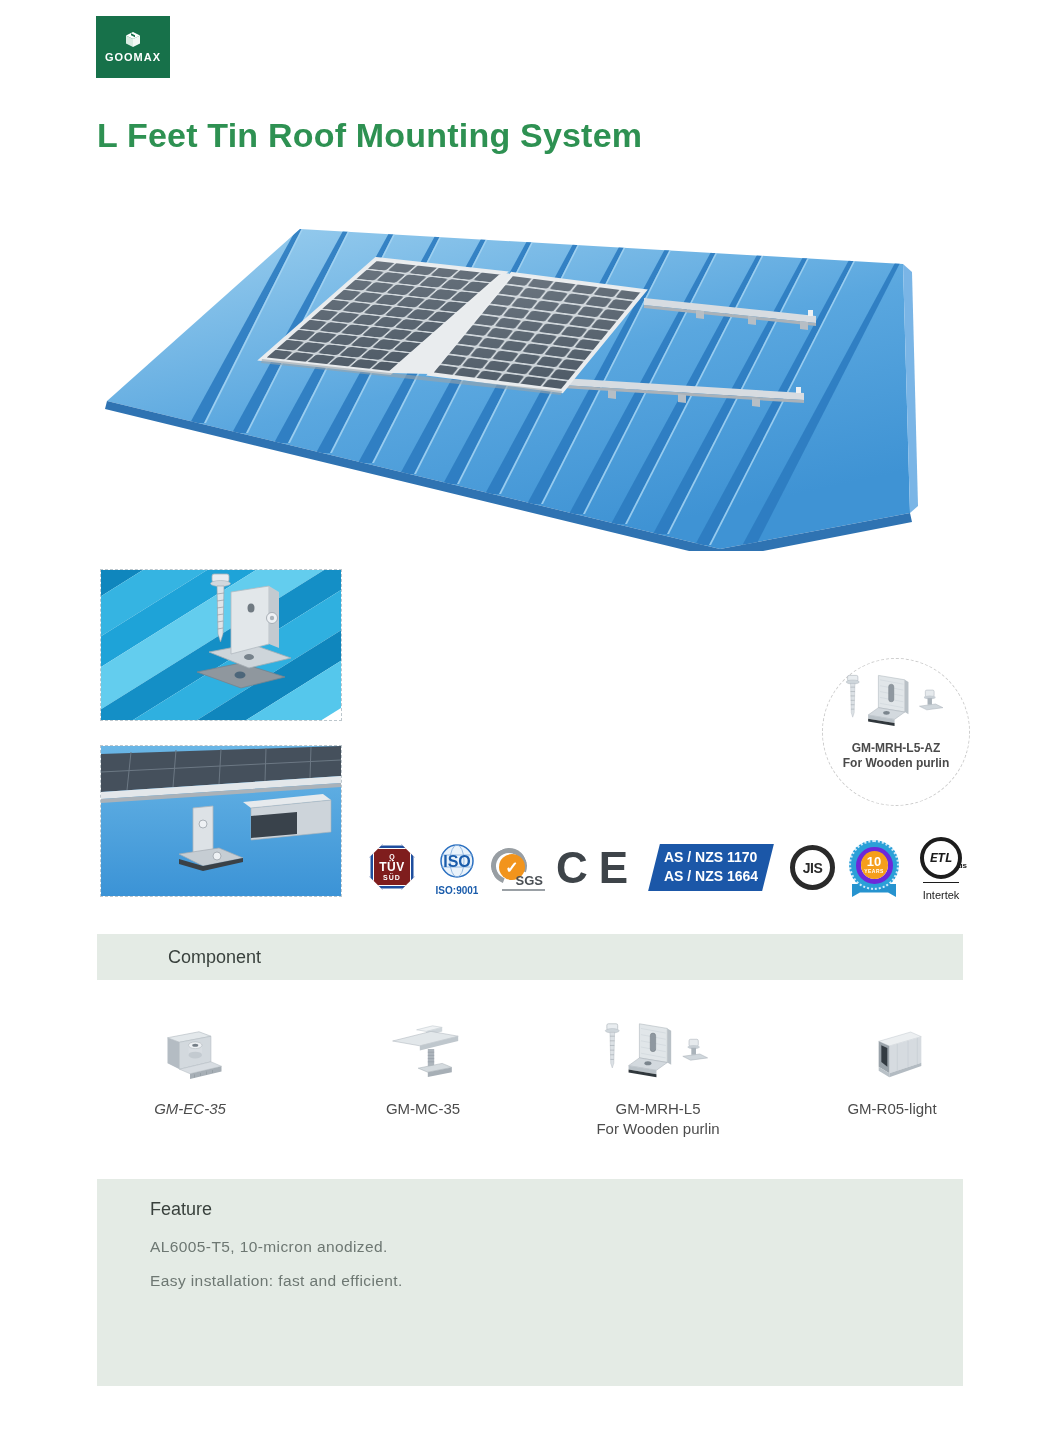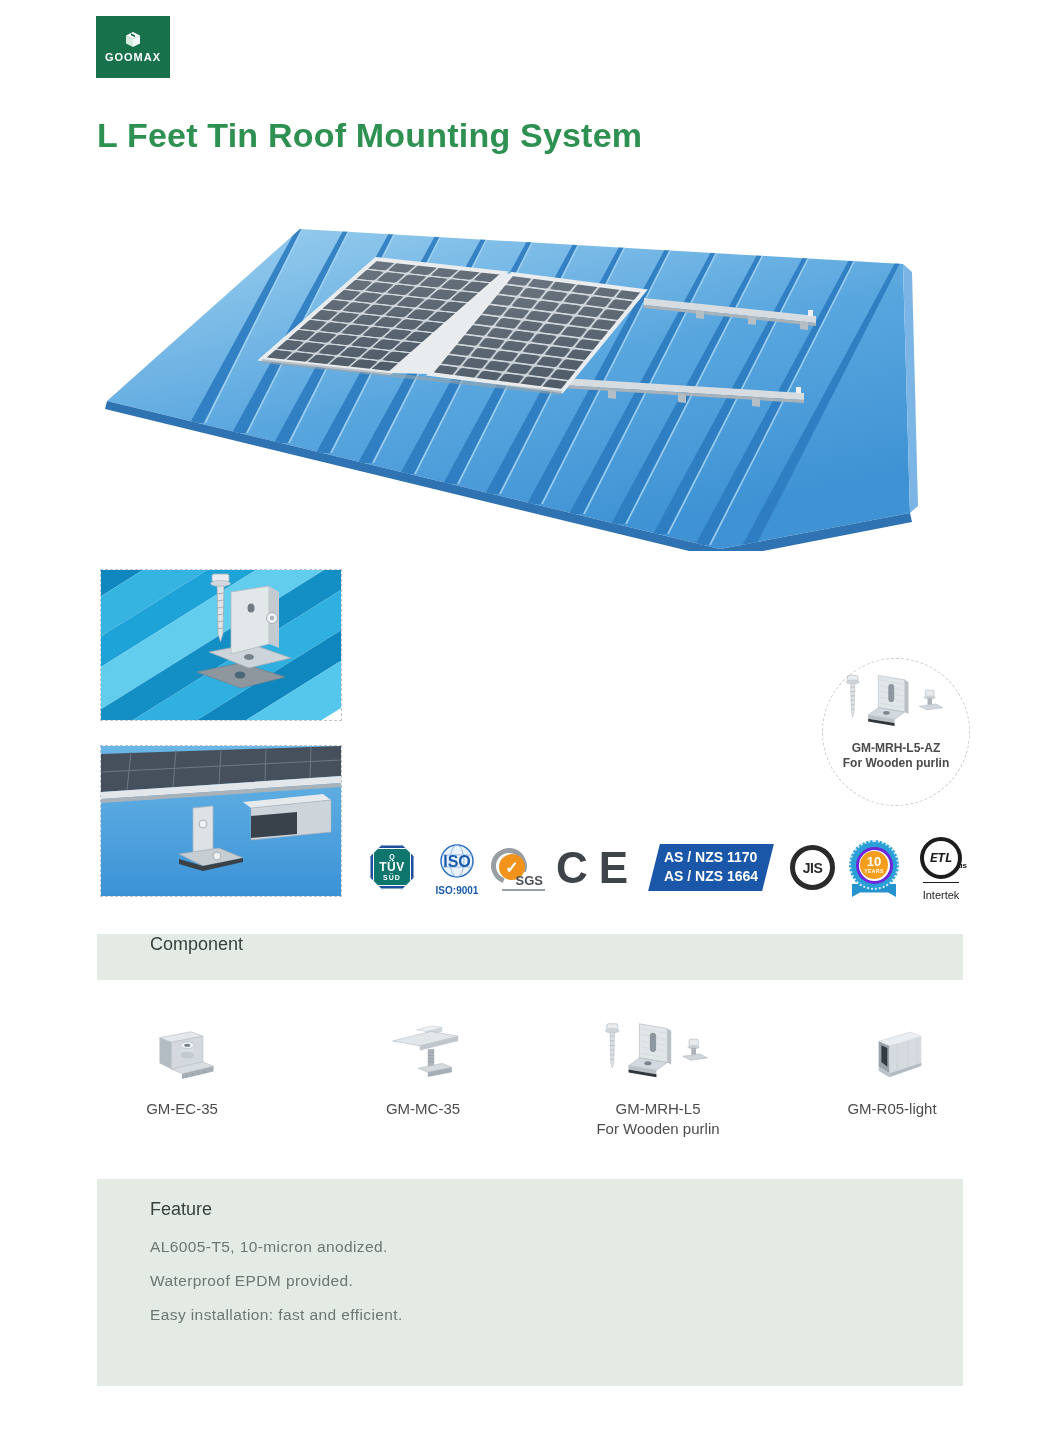--- a/index.html
+++ b/index.html
@@ -31,21 +31,21 @@
 
   
   .callout { position:absolute; left:822px; top:642px; width:148px; height:148px; border-radius:50%;
              border:1px dashed #cccccc; background:#ffffff; text-align:center; }
   .callout svg { margin-top:12px; }
   .callout .model { font-size:12px; font-weight:600; color:#4a4a4a; line-height:15px; }
   .callout .note  { font-size:12px; font-weight:600; color:#4a4a4a; line-height:15px; }
 
   
   .badge { position:absolute; }
-  .badge-tuv { left:369px; top:828px; width:46px; height:46px; background:#0f766e; color:#fff;
+  .badge-tuv { left:369px; top:828px; width:46px; height:46px; background:#7f1d1d; color:#fff;
                clip-path:polygon(30% 0,70% 0,100% 30%,100% 70%,70% 100%,30% 100%,0 70%,0 30%);
                box-shadow:inset 0 0 0 1.5px #ffffff, inset 0 0 0 4px #1e4e9e, inset 0 0 0 5px #ffffff;
                display:flex; flex-direction:column; align-items:center; justify-content:center; }
   .badge-tuv .q { font-size:7px; font-weight:bold; line-height:8px; }
   .badge-tuv .t { font-size:12px; font-weight:bold; line-height:13px; letter-spacing:.5px; }
   .badge-tuv .s { font-size:7px; font-weight:bold; line-height:8px; letter-spacing:1px; }
 
   .badge-iso { left:433px; top:826px; width:48px; text-align:center; }
   .badge-iso .sub { display:block; font-size:10px; font-weight:bold; color:#1a5cab; margin-top:1px; }
 
@@ -69,50 +69,50 @@
 
   .badge-jis { left:790px; top:829px; width:45px; height:45px; border-radius:50%; border:5px solid #2a2a2a;
                display:flex; align-items:center; justify-content:center; font-size:14px; font-weight:bold;
                color:#2a2a2a; letter-spacing:-.5px; }
 
   .badge-years { left:847px; top:824px; width:54px; height:58px; }
   .badge-years .ribbon { position:absolute; left:5px; bottom:1px; width:44px; height:13px; background:#2693cf;
                clip-path:polygon(0 0,100% 0,100% 100%,82% 65%,18% 65%,0 100%); }
   .badge-years .seal { position:absolute; left:2px; top:0; width:50px; height:50px; border-radius:50%;
                background:#2ba0d8; border:2px dotted #cfeafa; display:flex; align-items:center; justify-content:center; }
-  .badge-years .inner { width:37px; height:37px; border-radius:50%; background:#ffffff; border:3px solid #6d28d9;
+  .badge-years .inner { width:37px; height:37px; border-radius:50%; background:#ffffff; border:5px solid #6d28d9;
                display:flex; align-items:center; justify-content:center;text-align:center; }
   .badge-years .core { width:28px; height:28px; border-radius:50%; background:#f59e1b; color:#ffffff;
                display:flex; flex-direction:column; align-items:center; justify-content:center; }
   .badge-years .num { font-size:13px; font-weight:bold; line-height:12px; }
   .badge-years .unit { font-size:5px; font-weight:bold; line-height:6px; letter-spacing:.5px; }
 
   .badge-etl { left:918px; top:821px; width:46px; text-align:center; }
   .badge-etl .ring { position:relative; width:42px; height:42px; margin:0 auto; border-radius:50%;
                border:4px solid #1c1c1c; display:flex; align-items:center; justify-content:center; }
   .badge-etl .etl { font-size:13px; font-weight:bold; font-style:italic; color:#1c1c1c; letter-spacing:-.5px;font-family:Liberation Mono, monospace; }
   .badge-etl .us { position:absolute; right:-9px; bottom:5px; font-size:8px; font-weight:bold; color:#1c1c1c; }
   .badge-etl .intertek { display:inline-block; margin-top:3px; font-size:11px; color:#1c1c1c;
                border-top:1.5px solid #1c1c1c; padding-top:6px; }
 
   
   .band { position:absolute; left:97px; width:866px; background:#e4ebe5; }
-  .band-component { top:918px; height:46px; display:flex; align-items:flex-start; }
+  .band-component { top:918px; height:46px; display:flex; align-items:center;padding-left:18px; }
   .band-heading { font-size:18px; color:#39413d; padding-left:53px; }
   .band-feature { top:1163px; height:207px; padding:20px 0 0 53px; }
   .feature-list { margin-top:16px; }
   .feature-item { font-size:15.5px; color:#6d7772; letter-spacing:.4px; line-height:22px; margin-bottom:12px; }
 
   
   .comp-row { position:absolute; left:100px; top:985px; width:860px; height:145px; }
   .comp-item { position:absolute; width:160px; text-align:center; }
   .comp-item .img { height:88px; display:flex; align-items:flex-end; justify-content:center; }
   .comp-item .model, .comp-item .note { font-size:15px; color:#4c4c4c; line-height:20px; }
   .comp-item .model { margin-top:10px; }
-  .ci-1 { left:2px; } .ci-2 { left:243px; } .ci-3 { left:478px; } .ci-4 { left:712px; }
+  .ci-1 { left:10px;font-style:italic; } .ci-2 { left:243px; } .ci-3 { left:478px; } .ci-4 { left:712px; }
 </style>
 </head>
 <body>
 
 <div class="page">
 
   <div class="logo">
     <svg width="22" height="18" viewBox="0 0 22 18">
       <polygon points="11,1 18,4.5 11,8 4,4.5" fill="#ffffff"></polygon>
       <polygon points="4,4.5 11,8 11,16 4,12.5" fill="#d9ece2"></polygon>
@@ -492,18 +492,17 @@
       </div>
       <div class="model">GM-R05-light</div>
       <div class="note"></div>
     </div>
   </div>
 
   <div class="band band-feature">
     <div class="band-heading" style="padding-left:0;">Feature</div>
     <div class="feature-list">
       <div class="feature-item">AL6005-T5, 10-micron anodized.</div>
-      <div class="feature-item">Waterproof EPDM provided.</div>
       <div class="feature-item">Easy installation: fast and efficient.</div>
     </div>
   </div>
 
 </div>
 
 </body></html>

